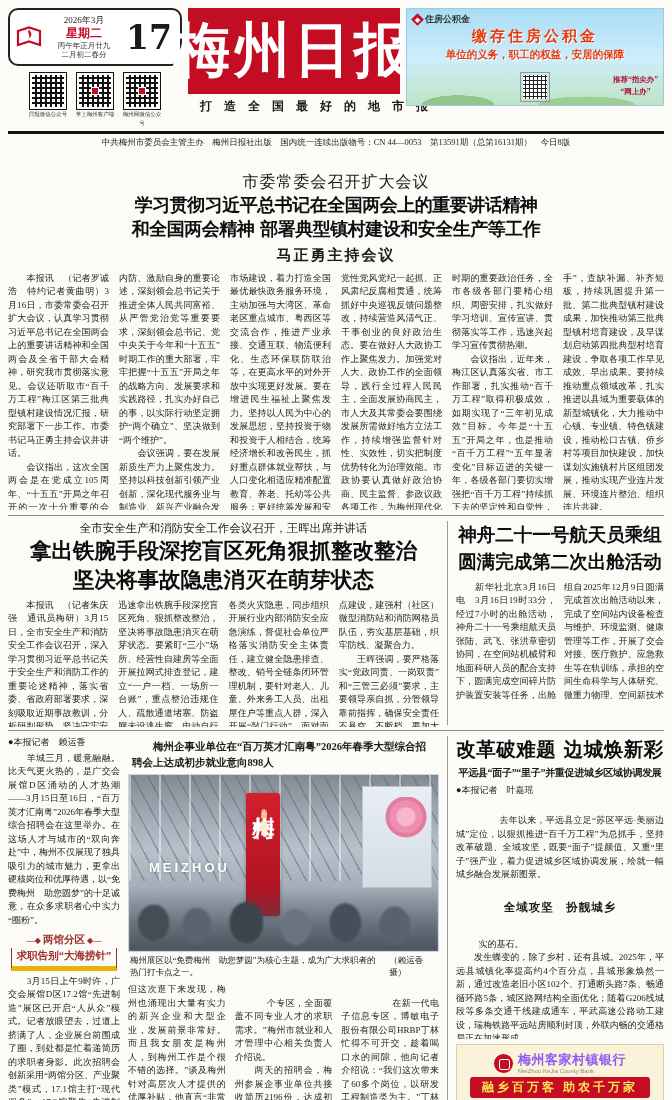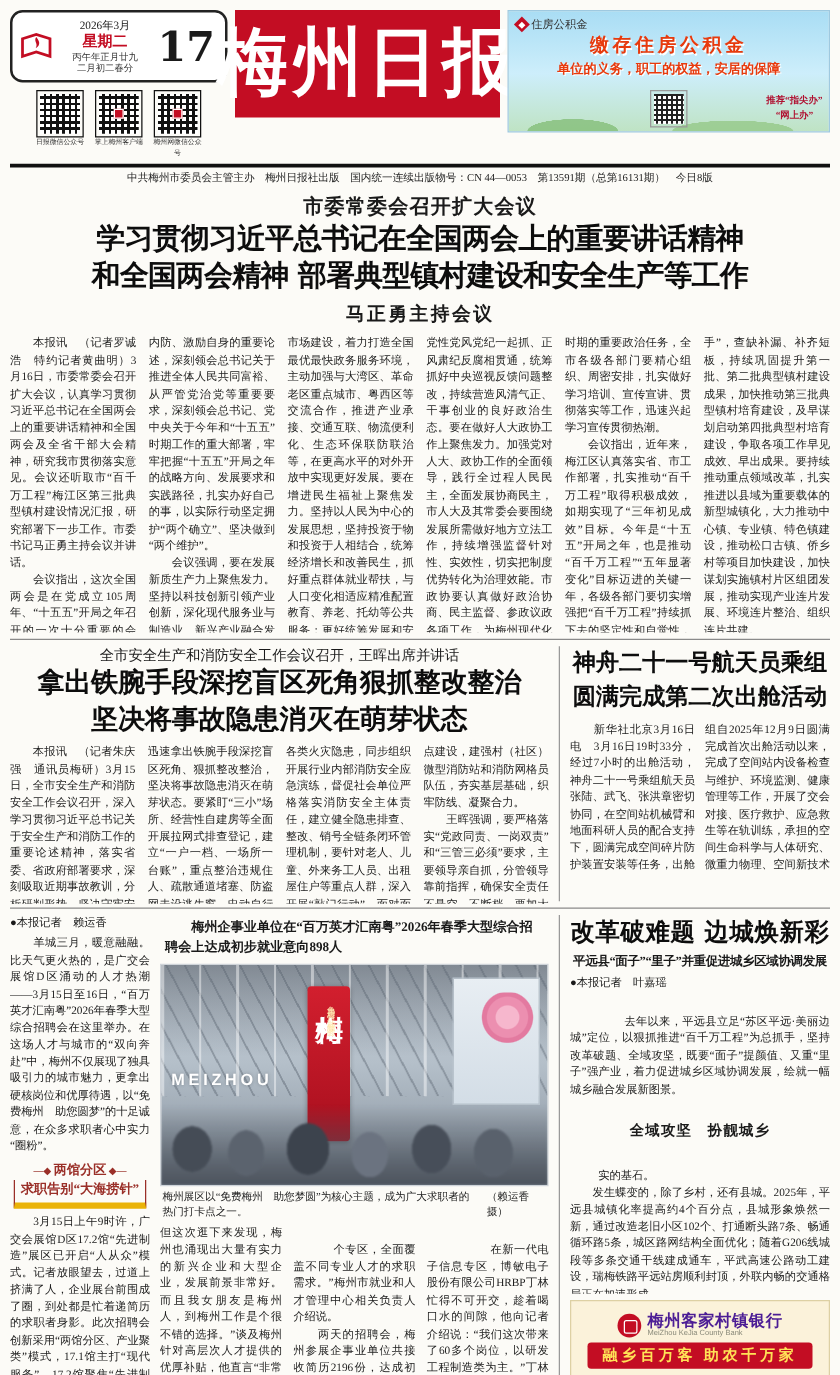--- a/index.html
+++ b/index.html
@@ -29,40 +29,40 @@
   .qr-cap { font-size:5.5px; line-height:1.6; color:#333; }
   .masthead { width:212px; flex:none; }
   .masthead-box { background:#c30d23; height:86px; display:flex; align-items:center; justify-content:center; }
   .masthead-title { color:#fff; font-size:56px; font-weight:900; letter-spacing:4px; font-family:"DejaVu Serif",serif; transform:scaleY(1.05); white-space:nowrap; }
   .slogan { text-align:center; font-size:12px; font-weight:bold; letter-spacing:12px; padding:4px 0 0 12px; white-space:nowrap; }
   .header-ad { flex:1; height:98px; position:relative; overflow:hidden;
     background:linear-gradient(180deg,#a9ddf4 0%,#cdeefb 52%,#bfe3c4 100%); border:1px solid #9ec9e0; padding:4px 6px; }
   .ad-brand { display:flex; align-items:center; gap:3px; }
   .ad-diamond { width:9px; height:9px; background:#c30d23; transform:rotate(45deg); position:relative; }
   .ad-diamond::after { content:""; position:absolute; inset:2.5px; background:#fff; }
-  .ad-brand-name { font-size:9px; font-weight:normal; color:#333; }
+  .ad-brand-name { font-size:9px; font-weight:bold; color:#333; }
   .ad-line1 { color:#e83a0d; font-weight:900; font-size:15px; text-align:center; letter-spacing:3px; text-shadow:1px 1px 0 #fff; margin-top:1px; }
   .ad-line2 { color:#e83a0d; font-weight:900; font-size:10.5px; text-align:center; text-shadow:1px 1px 0 #fff; margin-top:2px; white-space:nowrap; }
   .ad-bottom { position:absolute; left:0; right:0; bottom:0; height:34px; }
   .ad-hills { position:absolute; inset:auto 0 0 0; height:18px;
     background:radial-gradient(60px 16px at 20% 100%,#7cba6e 60%,transparent 61%),radial-gradient(80px 14px at 70% 100%,#8fc57f 60%,transparent 61%); opacity:.7; }
   .ad-qr { position:absolute; left:50%; bottom:3px; transform:translateX(-50%); width:30px; height:30px; background-color:#fff; border:1px solid #999; padding:2px;
     background-image:repeating-linear-gradient(0deg,#222 0 1.5px,transparent 1.5px 4px),repeating-linear-gradient(90deg,#222 0 1.5px,transparent 1.5px 4px); background-clip:content-box; }
   .ad-notes { position:absolute; right:5px; bottom:6px; font-size:7.5px; color:#b01030; font-weight:bold; text-align:center; line-height:1.7; }
   .black-rule { height:3px; background:#111; margin-top:3px; }
   .info-line { text-align:center; font-size:8.5px; padding:3px 0 1px; color:#222; white-space:nowrap; }
   
   .kicker { text-align:center; }
   .headline { text-align:center; font-weight:900; font-family:"DejaVu Serif",serif; color:#0d0d0d; }
   .body-cols { display:flex; gap:10px; overflow:hidden; }
   .col { flex:1; overflow:hidden; font-size:9px; line-height:1.5; text-align:justify; white-space:pre-wrap; color:#1c1c1c; }
   .section-rule { border:none; border-top:1px solid #8a8a8a; margin:5px 0; }
   
-  .kicker1 { font-size:16px; margin-top:5px; letter-spacing:1px;font-weight:bold; }
-  .headline1 { font-size:23px; line-height:1.34; letter-spacing:-0.5px; }
+  .kicker1 { font-size:16px; margin-top:22px; letter-spacing:1px; }
+  .headline1 { font-size:18px; line-height:1.34; letter-spacing:-0.5px; }
   .subline1 { text-align:center; font-size:15px; font-weight:bold; margin:5px 0 7px; letter-spacing:2px; }
   .top-body { height:238px; }
   
   .mid { display:flex; height:204px; }
   .mid-left { width:440px; flex:none; padding-right:8px; border-right:1px solid #999; }
   .kicker2 { font-size:11.5px; }
   .headline2 { font-size:21.5px; line-height:1.3; margin-top:1px; }
   .mid-left .body-cols { height:128px; margin-top:5px; }
   .mid-right { flex:1; padding-left:8px; }
   .headline3 { font-size:18.5px; line-height:1.35; margin-top:2px; }
@@ -77,21 +77,21 @@
   .deco-sub .ds1::before { content:"—◆ "; font-size:8px; }
   .deco-sub .ds1::after { content:" ◆—"; font-size:8px; }
   .deco-sub .ds2 { display:inline-block; padding:0 5px 2px; border-left:1px solid #9a2f28; border-right:1px solid #9a2f28; border-bottom:5px solid #eab308; }
   .bl-main { flex:1; overflow:hidden; }
   .headline4 { font-size:23px; letter-spacing:1px; }
   .dek4 { font-size:10.5px; font-weight:bold; line-height:1.55; margin:3px 4px 3px; white-space:pre-wrap; }
   .photo { height:178px; position:relative; overflow:hidden; border:1px solid #cfd4d9;
     background:linear-gradient(180deg,#c9d2db 0%,#b4bfc9 45%,#97a2ad 78%,#7e8893 100%); }
   .photo-truss { position:absolute; inset:0 0 40% 0;
     background-image:repeating-linear-gradient(90deg,rgba(255,255,255,.45) 0 2px,transparent 2px 30px),repeating-linear-gradient(62deg,rgba(90,100,112,.45) 0 1.5px,transparent 1.5px 13px),linear-gradient(180deg,rgba(70,78,88,.55),transparent 70%); }
-  .photo-watermark { position:absolute; left:8px; top:48%; color:#fff; font-weight:bold; font-size:13px; letter-spacing:3px; font-family:"Liberation Sans",sans-serif; text-shadow:0 0 3px rgba(0,0,0,.25);text-align:center; }
+  .photo-watermark { position:absolute; left:20px; top:48%; color:#fff; font-weight:bold; font-size:13px; letter-spacing:3px; font-family:"Liberation Sans",sans-serif; text-shadow:0 0 3px rgba(0,0,0,.25);text-align:center; }
   .photo-banner { position:absolute; left:38%; top:10%; width:34px; height:70%; background:linear-gradient(180deg,#d21f2e,#a80f1e); border-radius:3px; display:flex; flex-direction:column; align-items:center; padding-top:6px; gap:4px; box-shadow:0 1px 4px rgba(0,0,0,.3); }
   .photo-banner .big { color:#fff; font-size:22px; font-weight:900; writing-mode:vertical-rl; }
   .photo-banner .small { color:#ffe9b0; font-size:6.5px; writing-mode:vertical-rl; letter-spacing:2px; }
   .photo-screen { position:absolute; right:2%; top:6%; width:70px; height:58%; background:linear-gradient(180deg,#e8eef3,#d3dde6); border:1px solid #b9c4cd; }
   .photo-flower { position:absolute; right:10px; top:22px; width:44px; height:44px;
     background:radial-gradient(circle at 50% 45%,#f6b7cd 0 9px,#ec8fb0 10px 16px,#e37aa0 17px 20px,transparent 21px); }
   .photo-crowd { position:absolute; left:0; right:0; bottom:0; height:36%; filter:blur(1px);
     background-image:radial-gradient(26px 30px at 8% 55%,#454c56 60%,transparent 61%),radial-gradient(24px 30px at 22% 60%,#5b636e 60%,transparent 61%),radial-gradient(28px 34px at 38% 55%,#3c434d 60%,transparent 61%),radial-gradient(24px 30px at 54% 62%,#6b7380 60%,transparent 61%),radial-gradient(26px 32px at 70% 55%,#474e59 60%,transparent 61%),radial-gradient(26px 32px at 86% 60%,#59616c 60%,transparent 61%),linear-gradient(180deg,transparent,#4d545e); }
   .photo-caption { display:flex; justify-content:space-between; gap:8px; font-size:8.5px; padding:3px 2px 2px; line-height:1.4; }
   .bl-main .body-cols { height:118px; gap:9px; margin-top:2px; }
@@ -100,21 +100,21 @@
   .headline5 { font-size:19.5px; letter-spacing:0.5px; }
   .dek5 { text-align:center; font-size:10px; font-weight:bold; margin-top:3px; white-space:nowrap; letter-spacing:-0.3px; }
   .byline5 { font-size:9px; margin:4px 0 2px; }
   .br-cols { display:flex; gap:9px; overflow:hidden; height:238px; margin-top:2px;flex-direction:column; }
   .plain-sub { text-align:center; font-weight:bold; font-size:11.5px; margin:4px 0; font-family:"DejaVu Serif",serif; letter-spacing:1px; }
   .bank-ad { margin-top:5px; flex:1; background:#fbf2da; border:1px solid #ddd0a4; display:flex; flex-direction:column; align-items:center; justify-content:center; gap:3px; }
   .bank-row { display:flex; align-items:center; gap:5px; }
   .bank-logo { width:19px; height:19px; border-radius:50%; background:#c30d23; position:relative; flex:none; }
   .bank-logo::after { content:""; position:absolute; left:5px; top:5px; width:9px; height:9px; border:1.8px solid #fff; border-radius:2px; }
   .bank-text { line-height:1.1; }
-  .bank-name { color:#4c1d95; font-weight:900; font-size:13px; letter-spacing:0.5px; }
+  .bank-name { color:#8b5cf6; font-weight:900; font-size:13px; letter-spacing:0.5px; }
   .bank-en { font-size:6px; color:#8a8a7a; font-family:"Liberation Sans",sans-serif; }
   .bank-slogan { background:#c30d23; color:#ffe257; font-weight:900; font-size:12px; padding:2px 12px; border-radius:3px; letter-spacing:3px; white-space:nowrap; }
 </style>
 </head>
 <body>
 
 <div class="page">
 
   <div class="header-row">
     <div class="header-left">
@@ -150,20 +150,21 @@
             </div>
           <div class="qr-cap">梅州网微信公众号</div>
         </div>
       </div>
     </div>
 
     <div class="masthead">
       <div class="masthead-box">
         <span class="masthead-title">梅州日报</span>
       </div>
+      <div class="slogan">打造全国最好的地市报</div>
     </div>
 
     <div class="header-ad">
       <div class="ad-brand">
         <span class="ad-diamond"></span>
         <span class="ad-brand-name">住房公积金</span>
       </div>
       <div class="ad-line1">缴存住房公积金</div>
       <div class="ad-line2">单位的义务，职工的权益，安居的保障</div>
       <div class="ad-bottom">

